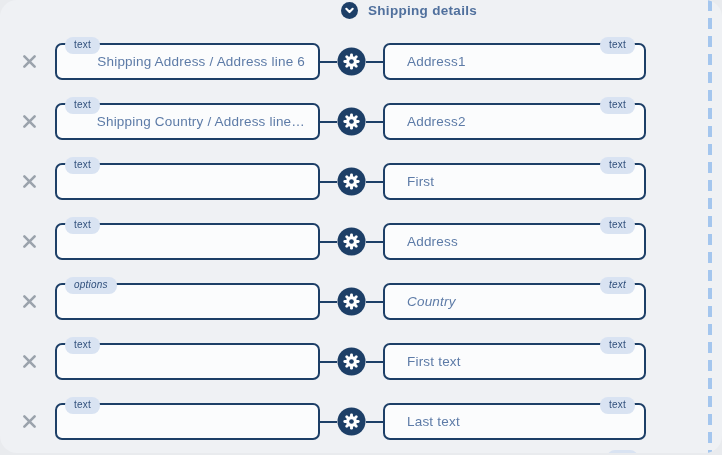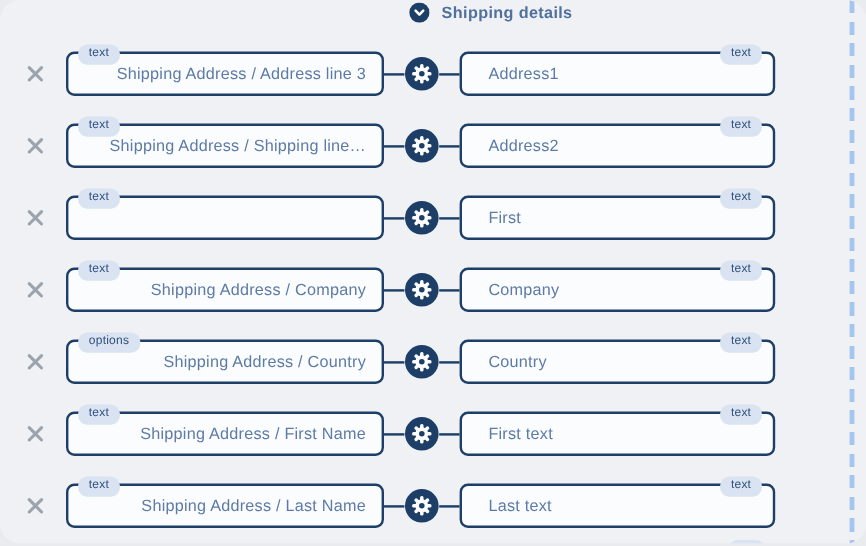--- a/index.html
+++ b/index.html
@@ -89,21 +89,21 @@
 
   <div>
   <div class="row" style="top: 43px;">
     <button class="remove-btn">
       <svg width="15" height="15" viewBox="0 0 14 14">
         <path d="M2.2 2.2 L11.8 11.8 M11.8 2.2 L2.2 11.8" stroke="#9ba3ac" stroke-width="2.4" stroke-linecap="round"></path>
       </svg>
     </button>
     <div class="field source">
       <span class="badge left-pos">text</span>
-      <span class="label">Shipping Address / Address line 3</span>
+      <span class="label">Shipping Address / Address line 6</span>
     </div>
     <span class="wire"></span>
     <button class="gear-btn">
       <svg width="29" height="29" viewBox="0 0 30 30">
         <circle cx="15" cy="15" r="14.5" fill="#1d3f67"></circle>
         <g fill="#ffffff">
           <circle cx="15" cy="15" r="5.6"></circle>
           <rect x="13.5" y="6.6" width="3" height="4.6" rx="1.4" transform="rotate(0 15 15)"></rect>
           <rect x="13.5" y="6.6" width="3" height="4.6" rx="1.4" transform="rotate(45 15 15)"></rect>
           <rect x="13.5" y="6.6" width="3" height="4.6" rx="1.4" transform="rotate(90 15 15)"></rect>
@@ -124,21 +124,21 @@
   </div>
 
   <div class="row" style="top: 103px;">
     <button class="remove-btn">
       <svg width="15" height="15" viewBox="0 0 14 14">
         <path d="M2.2 2.2 L11.8 11.8 M11.8 2.2 L2.2 11.8" stroke="#9ba3ac" stroke-width="2.4" stroke-linecap="round"></path>
       </svg>
     </button>
     <div class="field source">
       <span class="badge left-pos">text</span>
-      <span class="label">Shipping Address / Shipping line…</span>
+      <span class="label">Shipping Country / Address line…</span>
     </div>
     <span class="wire"></span>
     <button class="gear-btn">
       <svg width="29" height="29" viewBox="0 0 30 30">
         <circle cx="15" cy="15" r="14.5" fill="#1d3f67"></circle>
         <g fill="#ffffff">
           <circle cx="15" cy="15" r="5.6"></circle>
           <rect x="13.5" y="6.6" width="3" height="4.6" rx="1.4" transform="rotate(0 15 15)"></rect>
           <rect x="13.5" y="6.6" width="3" height="4.6" rx="1.4" transform="rotate(45 15 15)"></rect>
           <rect x="13.5" y="6.6" width="3" height="4.6" rx="1.4" transform="rotate(90 15 15)"></rect>
@@ -193,56 +193,54 @@
   </div>
 
   <div class="row" style="top: 223px;">
     <button class="remove-btn">
       <svg width="15" height="15" viewBox="0 0 14 14">
         <path d="M2.2 2.2 L11.8 11.8 M11.8 2.2 L2.2 11.8" stroke="#9ba3ac" stroke-width="2.4" stroke-linecap="round"></path>
       </svg>
     </button>
     <div class="field source">
       <span class="badge left-pos">text</span>
-      <span class="label">Shipping Address / Company</span>
-    </div>
-    <span class="wire"></span>
-    <button class="gear-btn">
-      <svg width="29" height="29" viewBox="0 0 30 30">
-        <circle cx="15" cy="15" r="14.5" fill="#1d3f67"></circle>
-        <g fill="#ffffff">
-          <circle cx="15" cy="15" r="5.6"></circle>
-          <rect x="13.5" y="6.6" width="3" height="4.6" rx="1.4" transform="rotate(0 15 15)"></rect>
-          <rect x="13.5" y="6.6" width="3" height="4.6" rx="1.4" transform="rotate(45 15 15)"></rect>
-          <rect x="13.5" y="6.6" width="3" height="4.6" rx="1.4" transform="rotate(90 15 15)"></rect>
-          <rect x="13.5" y="6.6" width="3" height="4.6" rx="1.4" transform="rotate(135 15 15)"></rect>
-          <rect x="13.5" y="6.6" width="3" height="4.6" rx="1.4" transform="rotate(180 15 15)"></rect>
-          <rect x="13.5" y="6.6" width="3" height="4.6" rx="1.4" transform="rotate(225 15 15)"></rect>
-          <rect x="13.5" y="6.6" width="3" height="4.6" rx="1.4" transform="rotate(270 15 15)"></rect>
-          <rect x="13.5" y="6.6" width="3" height="4.6" rx="1.4" transform="rotate(315 15 15)"></rect>
-        </g>
-        <circle cx="15" cy="15" r="2.4" fill="#1d3f67"></circle>
-      </svg>
-    </button>
-    <span class="wire"></span>
-    <div class="field target">
-      <span class="badge right-pos">text</span>
-      <span class="label">Company</span>
-    </div>
-  </div>
-
-  <div class="row" style="top: 283px;">
+    </div>
+    <span class="wire"></span>
+    <button class="gear-btn">
+      <svg width="29" height="29" viewBox="0 0 30 30">
+        <circle cx="15" cy="15" r="14.5" fill="#1d3f67"></circle>
+        <g fill="#ffffff">
+          <circle cx="15" cy="15" r="5.6"></circle>
+          <rect x="13.5" y="6.6" width="3" height="4.6" rx="1.4" transform="rotate(0 15 15)"></rect>
+          <rect x="13.5" y="6.6" width="3" height="4.6" rx="1.4" transform="rotate(45 15 15)"></rect>
+          <rect x="13.5" y="6.6" width="3" height="4.6" rx="1.4" transform="rotate(90 15 15)"></rect>
+          <rect x="13.5" y="6.6" width="3" height="4.6" rx="1.4" transform="rotate(135 15 15)"></rect>
+          <rect x="13.5" y="6.6" width="3" height="4.6" rx="1.4" transform="rotate(180 15 15)"></rect>
+          <rect x="13.5" y="6.6" width="3" height="4.6" rx="1.4" transform="rotate(225 15 15)"></rect>
+          <rect x="13.5" y="6.6" width="3" height="4.6" rx="1.4" transform="rotate(270 15 15)"></rect>
+          <rect x="13.5" y="6.6" width="3" height="4.6" rx="1.4" transform="rotate(315 15 15)"></rect>
+        </g>
+        <circle cx="15" cy="15" r="2.4" fill="#1d3f67"></circle>
+      </svg>
+    </button>
+    <span class="wire"></span>
+    <div class="field target">
+      <span class="badge right-pos">text</span>
+      <span class="label">Address</span>
+    </div>
+  </div>
+
+  <div class="row" style="top: 283px; font-style: italic;">
     <button class="remove-btn">
       <svg width="15" height="15" viewBox="0 0 14 14">
         <path d="M2.2 2.2 L11.8 11.8 M11.8 2.2 L2.2 11.8" stroke="#9ba3ac" stroke-width="2.4" stroke-linecap="round"></path>
       </svg>
     </button>
     <div class="field source">
       <span class="badge left-pos">options</span>
-      <span class="label">Shipping Address / Country</span>
     </div>
     <span class="wire"></span>
     <button class="gear-btn">
       <svg width="29" height="29" viewBox="0 0 30 30">
         <circle cx="15" cy="15" r="14.5" fill="#1d3f67"></circle>
         <g fill="#ffffff">
           <circle cx="15" cy="15" r="5.6"></circle>
           <rect x="13.5" y="6.6" width="3" height="4.6" rx="1.4" transform="rotate(0 15 15)"></rect>
           <rect x="13.5" y="6.6" width="3" height="4.6" rx="1.4" transform="rotate(45 15 15)"></rect>
           <rect x="13.5" y="6.6" width="3" height="4.6" rx="1.4" transform="rotate(90 15 15)"></rect>
@@ -263,21 +261,20 @@
   </div>
 
   <div class="row" style="top: 343px;">
     <button class="remove-btn">
       <svg width="15" height="15" viewBox="0 0 14 14">
         <path d="M2.2 2.2 L11.8 11.8 M11.8 2.2 L2.2 11.8" stroke="#9ba3ac" stroke-width="2.4" stroke-linecap="round"></path>
       </svg>
     </button>
     <div class="field source">
       <span class="badge left-pos">text</span>
-      <span class="label">Shipping Address / First Name</span>
     </div>
     <span class="wire"></span>
     <button class="gear-btn">
       <svg width="29" height="29" viewBox="0 0 30 30">
         <circle cx="15" cy="15" r="14.5" fill="#1d3f67"></circle>
         <g fill="#ffffff">
           <circle cx="15" cy="15" r="5.6"></circle>
           <rect x="13.5" y="6.6" width="3" height="4.6" rx="1.4" transform="rotate(0 15 15)"></rect>
           <rect x="13.5" y="6.6" width="3" height="4.6" rx="1.4" transform="rotate(45 15 15)"></rect>
           <rect x="13.5" y="6.6" width="3" height="4.6" rx="1.4" transform="rotate(90 15 15)"></rect>
@@ -298,21 +295,20 @@
   </div>
 
   <div class="row" style="top: 403px;">
     <button class="remove-btn">
       <svg width="15" height="15" viewBox="0 0 14 14">
         <path d="M2.2 2.2 L11.8 11.8 M11.8 2.2 L2.2 11.8" stroke="#9ba3ac" stroke-width="2.4" stroke-linecap="round"></path>
       </svg>
     </button>
     <div class="field source">
       <span class="badge left-pos">text</span>
-      <span class="label">Shipping Address / Last Name</span>
     </div>
     <span class="wire"></span>
     <button class="gear-btn">
       <svg width="29" height="29" viewBox="0 0 30 30">
         <circle cx="15" cy="15" r="14.5" fill="#1d3f67"></circle>
         <g fill="#ffffff">
           <circle cx="15" cy="15" r="5.6"></circle>
           <rect x="13.5" y="6.6" width="3" height="4.6" rx="1.4" transform="rotate(0 15 15)"></rect>
           <rect x="13.5" y="6.6" width="3" height="4.6" rx="1.4" transform="rotate(45 15 15)"></rect>
           <rect x="13.5" y="6.6" width="3" height="4.6" rx="1.4" transform="rotate(90 15 15)"></rect>

